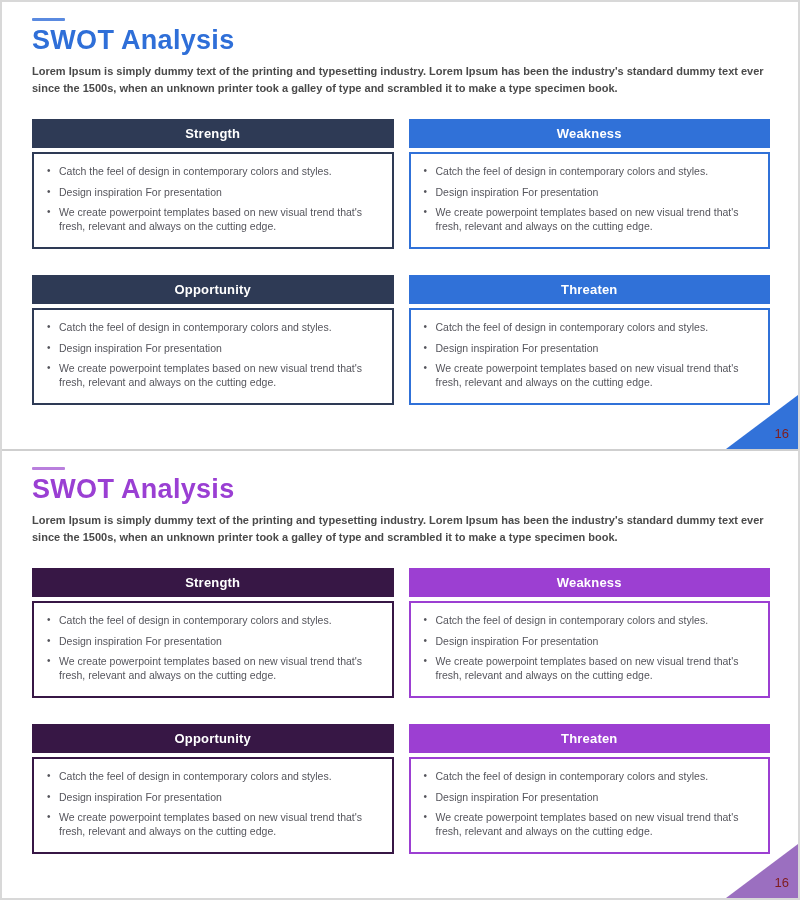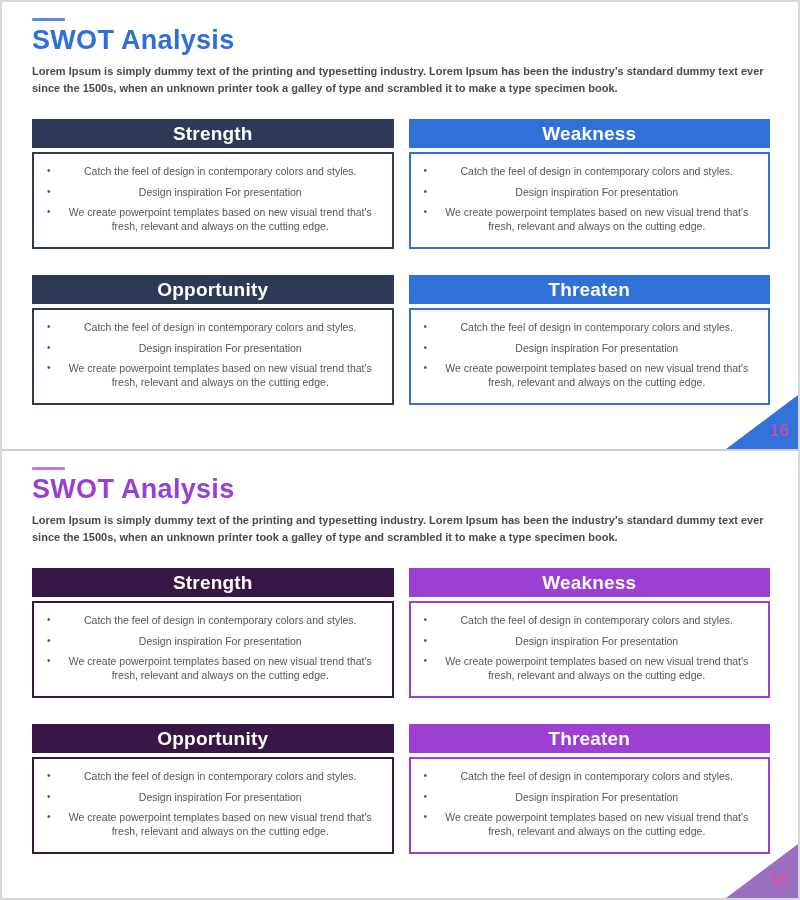--- a/index.html
+++ b/index.html
@@ -16,42 +16,42 @@
   h1.slide-title{margin:4px 0 7px 0;font-size:27px;font-weight:800;letter-spacing:.3px;}
   .slide-blue  h1.slide-title{color:#2f6fd8;}
   .slide-purple h1.slide-title{color:#9a3fd3;}
 
   .intro{margin:0;font-size:11px;line-height:1.5;color:#4a4a4a;max-width:744px;font-weight:bold;}
 
   .swot-grid{margin-top:23px;display:grid;grid-template-columns:1fr 1fr;
              column-gap:15px;row-gap:26px;width:738px;}
   .quadrant{display:block;}
   .q-header{height:29px;display:flex;align-items:center;justify-content:center;
-            color:#ffffff;font-size:19px;font-weight:bold;letter-spacing:.2px;}
+            color:#ffffff;font-size:13px;font-weight:bold;letter-spacing:.2px;}
   .q-body{margin-top:4px;height:97px;background:#ffffff;box-sizing:border-box;
           border:2px solid;padding:11px 10px 0 10px;}
   .slide-blue  .q-header.dark  {background:#2e3a55;}
   .slide-blue  .q-header.accent{background:#3071d8;}
   .slide-blue  .q-body.dark    {border-color:#2e3a55;}
   .slide-blue  .q-body.accent  {border-color:#3071d8;}
   .slide-purple .q-header.dark  {background:#371745;}
   .slide-purple .q-header.accent{background:#9c3fd2;}
   .slide-purple .q-body.dark    {border-color:#371745;}
   .slide-purple .q-body.accent  {border-color:#9c3fd2;}
 
   ul.bullets{margin:0;padding:0;list-style:none;}
   ul.bullets li{position:relative;padding-left:15px;margin-bottom:7px;
-                font-size:10.5px;line-height:1.3;color:#55555c;text-align:center;}
+                font-size:10.5px;line-height:1.3;color:#55555c;}
   ul.bullets li::before{content:"•";position:absolute;left:3px;top:-1px;color:#55555c;font-size:10px;}
 
   .corner-triangle{position:absolute;right:0;bottom:0;width:72px;height:54px;
                    clip-path:polygon(100% 0,100% 100%,0 100%);}
   .slide-blue  .corner-triangle{background:#3272d9;}
   .slide-purple .corner-triangle{background:#9b6fc0;}
-  .page-number{position:absolute;right:9px;bottom:8px;color:#ec4899;font-size:17px;}
+  .page-number{position:absolute;right:9px;bottom:8px;color:#7f1d1d;font-size:13px;}
 </style>
 </head>
 <body>
 
 <div class="canvas">
 
   <div class="slide slide-blue">
     <div class="accent-line"></div>
     <h1 class="slide-title">SWOT Analysis</h1>
     <p class="intro">Lorem Ipsum is simply dummy text of the printing and typesetting industry. Lorem Ipsum has been the industry's standard dummy text ever since the 1500s, when an unknown printer took a galley of type and scrambled it to make a type specimen book.</p>

